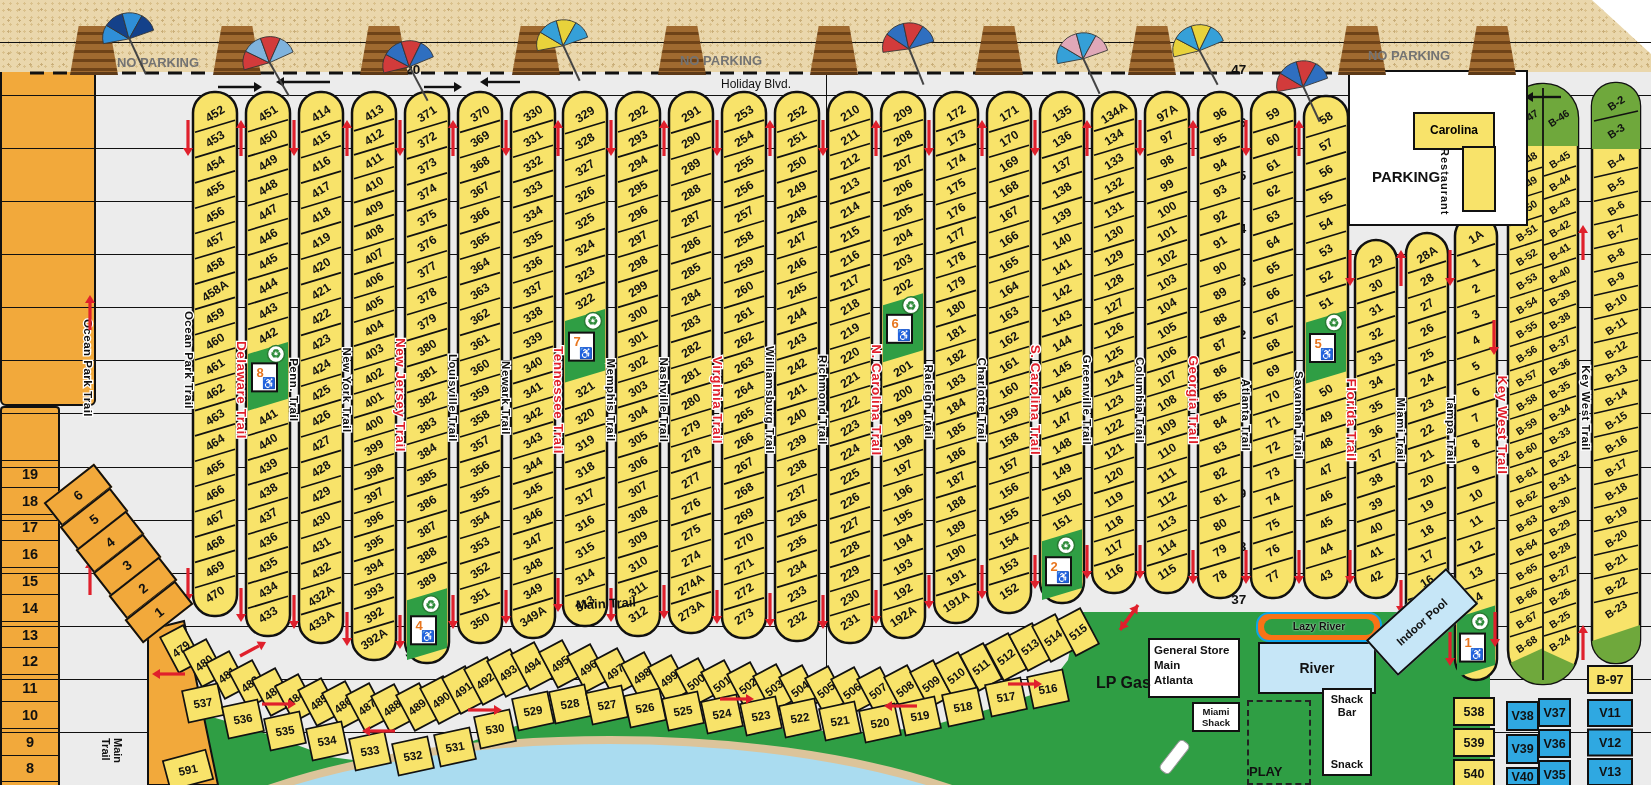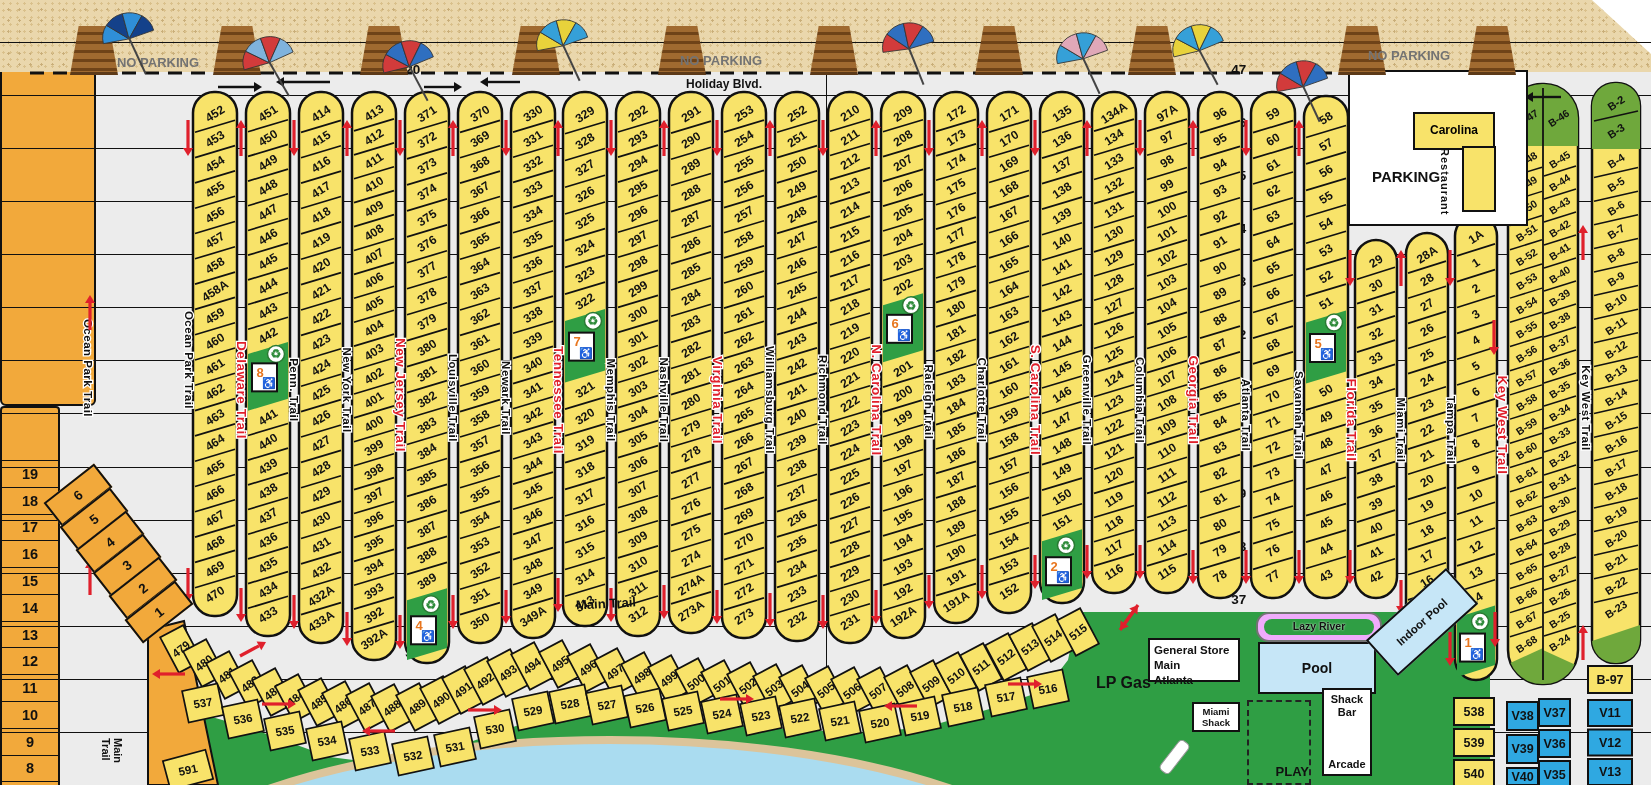--- a/index.html
+++ b/index.html
@@ -8,58 +8,58 @@
   #beach{left:0;top:0;width:1651px;height:72px;
     background-color:#EAD7AC;
     background-image:radial-gradient(#d9c08b 1px,transparent 1.2px),radial-gradient(#c9ae79 1px,transparent 1.2px);
     background-size:7px 7px,11px 11px;background-position:0 0,3px 4px;}
   #sand-wedge{left:1592px;top:0;width:59px;height:54px;background:#fff;clip-path:polygon(0 0,100% 0,100% 100%);}
   .bw{position:absolute;top:26px;width:48px;height:46px;
     background:repeating-linear-gradient(180deg,#a06a30 0 6px,#6f4318 6px 9px);
     clip-path:polygon(18% 0,82% 0,100% 100%,0 100%);
     border-bottom:3px solid #5d3a18;z-index:4;}
   .npk{position:absolute;font-weight:bold;font-size:13px;color:#737373;z-index:5;white-space:nowrap;transform:translateX(-50%);}
-  #holiday-blvd{font-weight:bold;font-size:12px;color:#111;z-index:5;transform:translateX(-50%);}
+  #holiday-blvd{font-weight:normal;font-size:12px;color:#111;z-index:5;transform:translateX(-50%);margin-left:32px;}
   #svgscene{left:0;top:0;z-index:2;}
   #parking-lot{left:1348px;top:70px;width:176px;height:152px;background:#fff;border:2.5px solid #111;z-index:3;}
   #parking-label{left:1372px;top:168px;font-weight:bold;font-size:15px;color:#111;z-index:6;}
   .pav{background:#F8E36A;border:2px solid #111;z-index:6;}
   #pavilion-label{width:100%;text-align:center;font-weight:bold;font-size:12px;line-height:32px;}
   #restaurant-label{left:1437px;top:148px;width:14px;font-weight:bold;font-size:11px;color:#111;z-index:7;
      writing-mode:vertical-rl;letter-spacing:1px;height:70px;}
   #golf{left:94px;top:84px;width:92px;height:402px;background:#F2A93B;border:2.5px solid #111;
      border-radius:44px 44px 6px 6px;z-index:3;}
   #golf-title{width:100%;text-align:center;font-weight:bold;font-size:11px;line-height:1.15;padding-top:8px;color:#111;}
   #golf-grid{position:absolute;left:0;top:42px;right:0;bottom:0;display:grid;grid-template-columns:1fr 1fr;}
   #golf-grid div{border-top:1.6px solid #111;display:flex;align-items:center;justify-content:center;
      font-weight:bold;font-size:13.5px;color:#111;}
   #golf-grid div:nth-child(even){border-left:1.6px solid #111;}
   #leftcol{left:28px;top:70px;width:56px;height:414px;background:#F2A93B;border:2.5px solid #111;border-radius:4px;z-index:3;}
   #leftcol .c{border-top:1.6px solid #111;display:flex;align-items:center;justify-content:center;
      font-weight:bold;font-size:14.5px;color:#111;}
   .slantcell{position:absolute;width:60px;height:26px;background:#F2A93B;border:2px solid #111;z-index:3;
      display:flex;align-items:center;justify-content:center;font-weight:bold;font-size:13.5px;color:#111;}
-  #lazy-river{left:1256px;top:612px;width:122px;height:26px;background:#f0abfc;border:2px solid #737373;border-radius:13px;z-index:6;}
+  #lazy-river{left:1256px;top:612px;width:122px;height:26px;background:#f97316;border:2px solid #0ea5e9;border-radius:13px;z-index:6;}
   #lazy-river .pill{position:absolute;left:6px;top:5px;right:6px;bottom:5px;background:#2f9e44;border-radius:8px;
      text-align:center;font-weight:bold;font-size:10.5px;line-height:14px;color:#111;text-shadow:0 0 2px #fff;}
   #pool-box{left:1258px;top:642px;width:114px;height:48px;background:#C6E6F7;border:2px solid #111;z-index:6;
      display:flex;align-items:center;justify-content:center;font-weight:bold;font-size:14px;color:#111;}
   #indoor-pool{left:1368px;top:598px;width:104px;height:44px;background:#C6E6F7;border:2px solid #111;z-index:6;
      transform:rotate(-42deg);display:flex;align-items:center;justify-content:center;text-align:center;
      font-weight:bold;font-size:11.5px;line-height:1.1;color:#111;}
-  #store-box{left:1148px;top:638px;width:92px;height:44px;background:#fff;border:2px solid #111;z-index:6;
+  #store-box{left:1148px;top:638px;width:92px;height:60px;background:#fff;border:2px solid #111;z-index:6;
      font-weight:bold;font-size:11.5px;line-height:1.3;color:#111;padding:3px 0 12px 4px;box-sizing:border-box;}
   #lp-gas{left:1096px;top:674px;font-weight:bold;font-size:16px;color:#111;z-index:6;}
   #kayak-box{left:1192px;top:702px;width:48px;height:30px;background:#fff;border:2px solid #111;z-index:6;
      text-align:center;font-weight:bold;font-size:9.5px;line-height:1.2;color:#111;padding-top:2px;box-sizing:border-box;}
   #snack-box{left:1322px;top:688px;width:50px;height:88px;background:#fff;border:2px solid #111;z-index:6;
      text-align:center;font-weight:bold;font-size:11px;line-height:1.15;color:#111;display:flex;flex-direction:column;
      justify-content:space-between;padding:3px 0;box-sizing:border-box;}
   #play-box{left:1247px;top:700px;width:64px;height:85px;border:2px dashed #222;z-index:6;color:#111;
-     font-weight:bold;font-size:13px;display:flex;align-items:flex-end;justify-content:flex-end;padding-bottom:4px;box-sizing:border-box;}
+     font-weight:bold;font-size:13px;display:flex;align-items:flex-end;justify-content:flex-start;padding-bottom:4px;box-sizing:border-box;}
   #main-trail{left:576px;top:596px;font-weight:bold;font-size:13px;color:#111;z-index:5;transform:rotate(-3deg);}
   #main-trail-s{left:108px;top:738px;width:16px;writing-mode:vertical-rl;font-weight:bold;font-size:11px;color:#111;z-index:5;}
   #kayak{left:1168px;top:738px;width:11px;height:36px;background:#fff;border:1.5px solid #999;border-radius:5px;
      transform:rotate(38deg);z-index:6;}
   .umb{position:absolute;z-index:5;}
 </style>
 </head>
 <body>
 
 <div id="map">
@@ -1717,35 +1717,35 @@
       <div class="c" style="height: 25.7846px;">10</div>
       <div class="c" style="height: 25.7846px;">9</div>
       <div class="c" style="height: 25.7846px;">8</div>
       <div class="c" style="height: 25.7846px;">7</div>
     </div>
 
   <div id="lazy-river" class="abs">
     <div class="pill">Lazy River</div>
   </div>
   <div id="pool-box" class="abs">
-      <span>Pool</span>
+      <span>River</span>
     </div>
   <div id="indoor-pool" class="abs">
       <span>Indoor Pool</span>
     </div>
   <div id="store-box" class="abs">
     <div>General Store</div>
     <div>Main</div>
     <div>Atlanta</div>
   </div>
   <div id="lp-gas" class="abs">LP Gas</div>
   <div id="kayak-box" class="abs"><span>Miami Shack</span></div>
   <div id="snack-box" class="abs">
     <div>Shack Bar</div>
-    <div>Arcade</div>
+    <div>Snack</div>
   </div>
   <div id="play-box" class="abs">
       <span>PLAY</span>
     </div>
   <div id="main-trail" class="abs">Main Trail</div>
   <div id="main-trail-s" class="abs">Main Trail</div>
   <div id="kayak" class="abs"></div>
 
   <div id="decor"></div>
 <div class="slantcell" style="left: 46px; top: 480px; transform: rotate(-38deg);">6</div>

